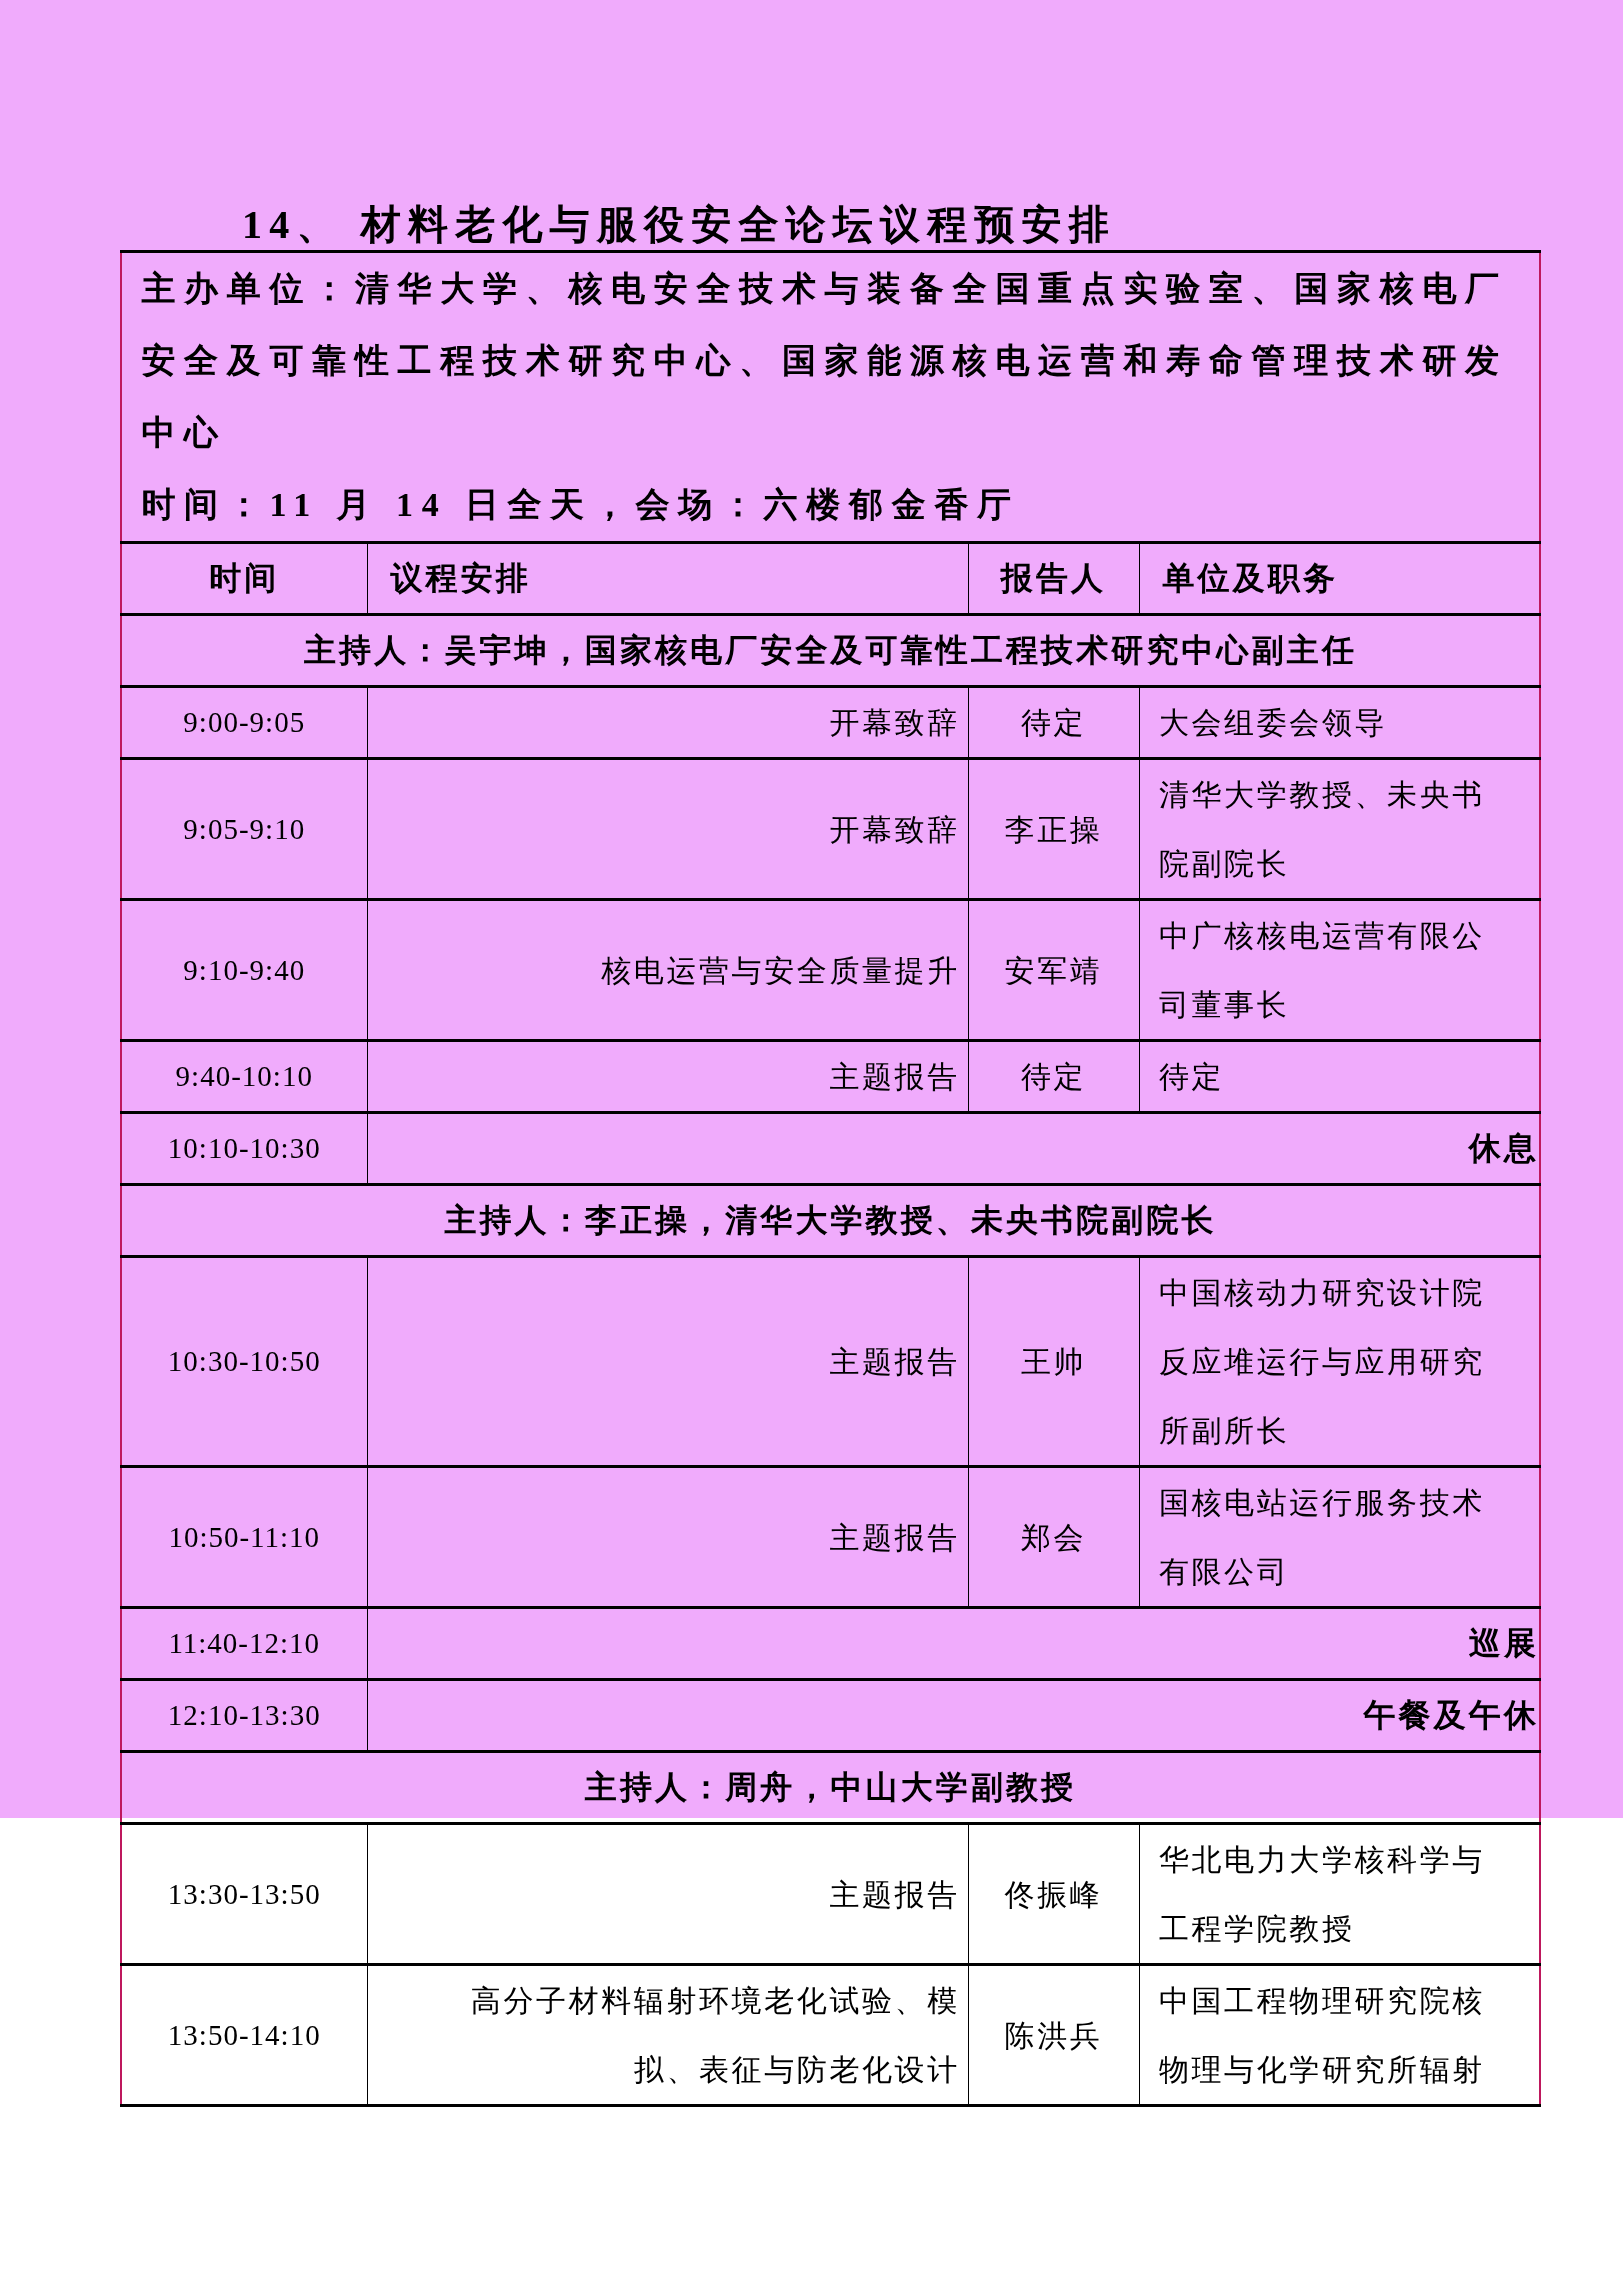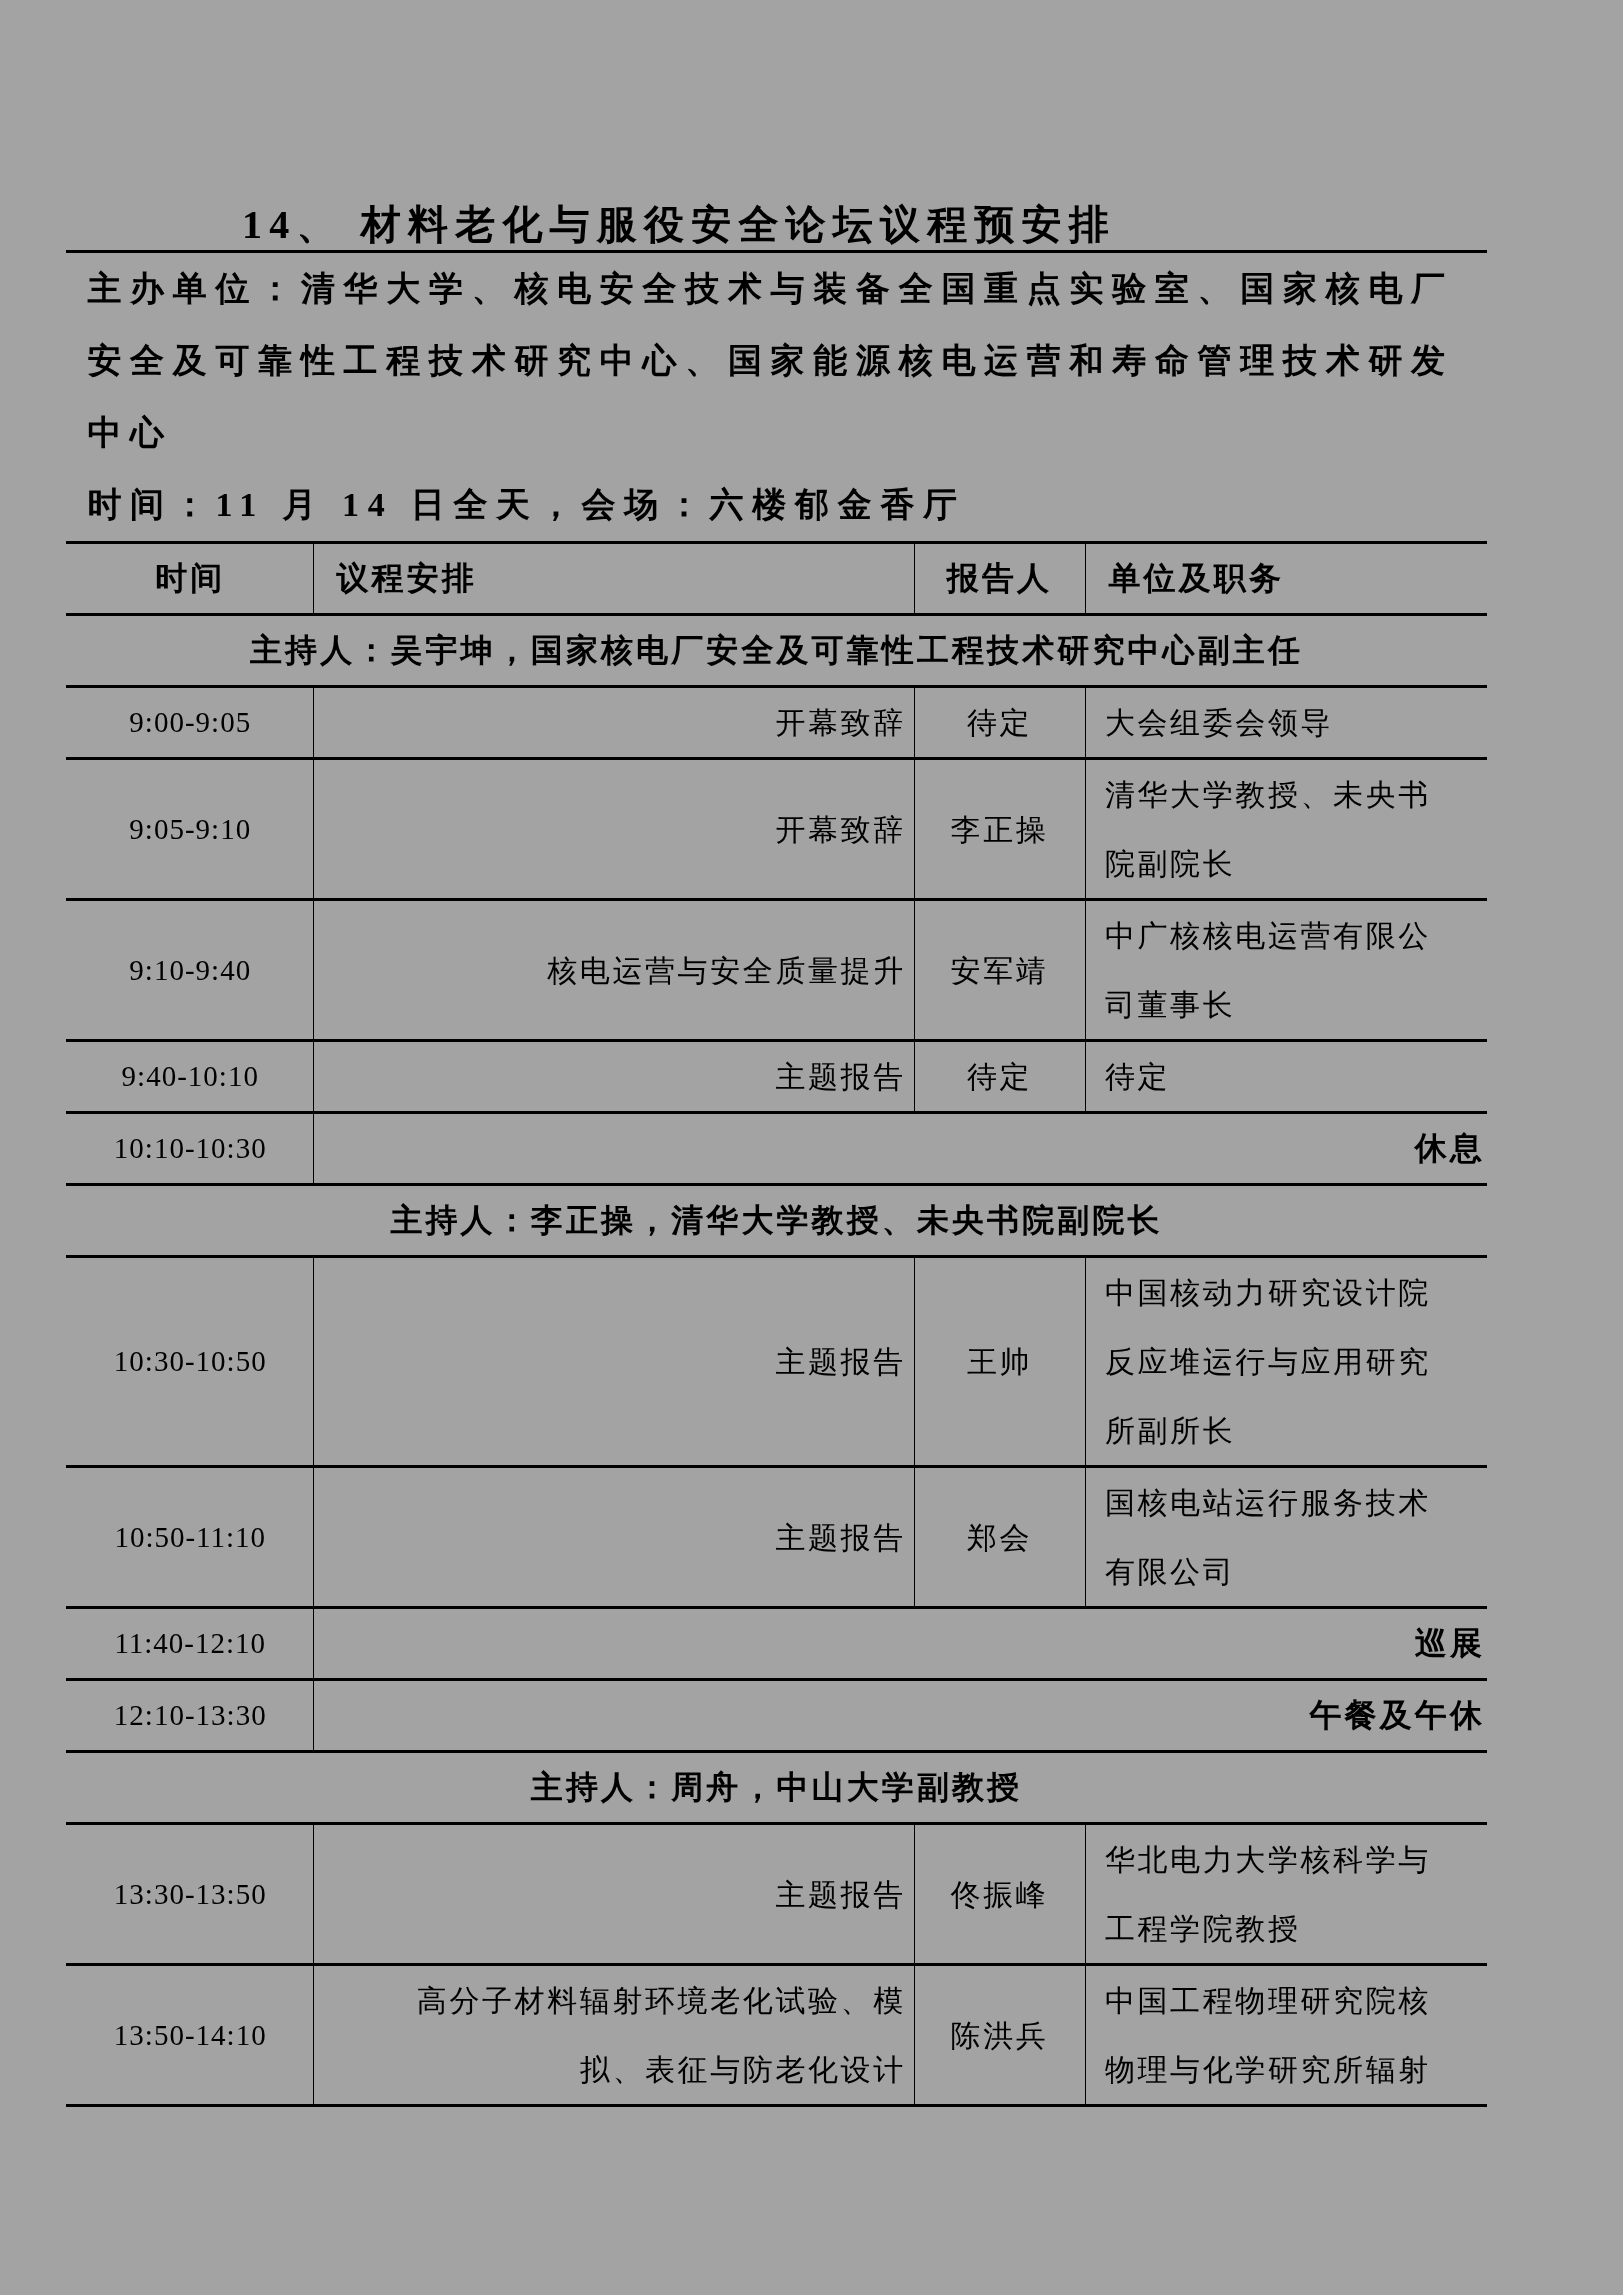--- a/index.html
+++ b/index.html
@@ -10,39 +10,39 @@
   body {
     width: 1623px;
     height: 2295px;
     overflow: hidden;
     font-family: "Liberation Serif", "DejaVu Serif", serif;
     color: #000000;
   }
   .page {
     position: relative;
     width: 1623px;
-    height: 2295px;
-    background: #a3a3a3;
+    height: 1818px;
+    background: #f0abfc;
   }
   .doc-title {
     margin: 0;
     padding-top: 200px;
     padding-left: 242px;
     font-size: 40px;
     font-weight: bold;
     letter-spacing: 7.2px;
     line-height: 50px;
     white-space: pre;
   }
   table.agenda {
     border-collapse: collapse;
     table-layout: fixed;
-    margin-left: 66px;
+    margin-left: 120px;
     width: 1419px;
-    border: 2px solid #a3a3a3;
+    border: 2px solid #be185d;
   }
   col.c-time    { width: 246px; }
   col.c-agenda  { width: 601px; }
   col.c-rep     { width: 171px; }
   col.c-unit    { width: 401px; }
   td {
     border-left: 1.5px solid #000000;
     border-right: 1.5px solid #000000;
     border-top: 3.6px solid #000000;
     border-bottom: 3.6px solid #000000;

